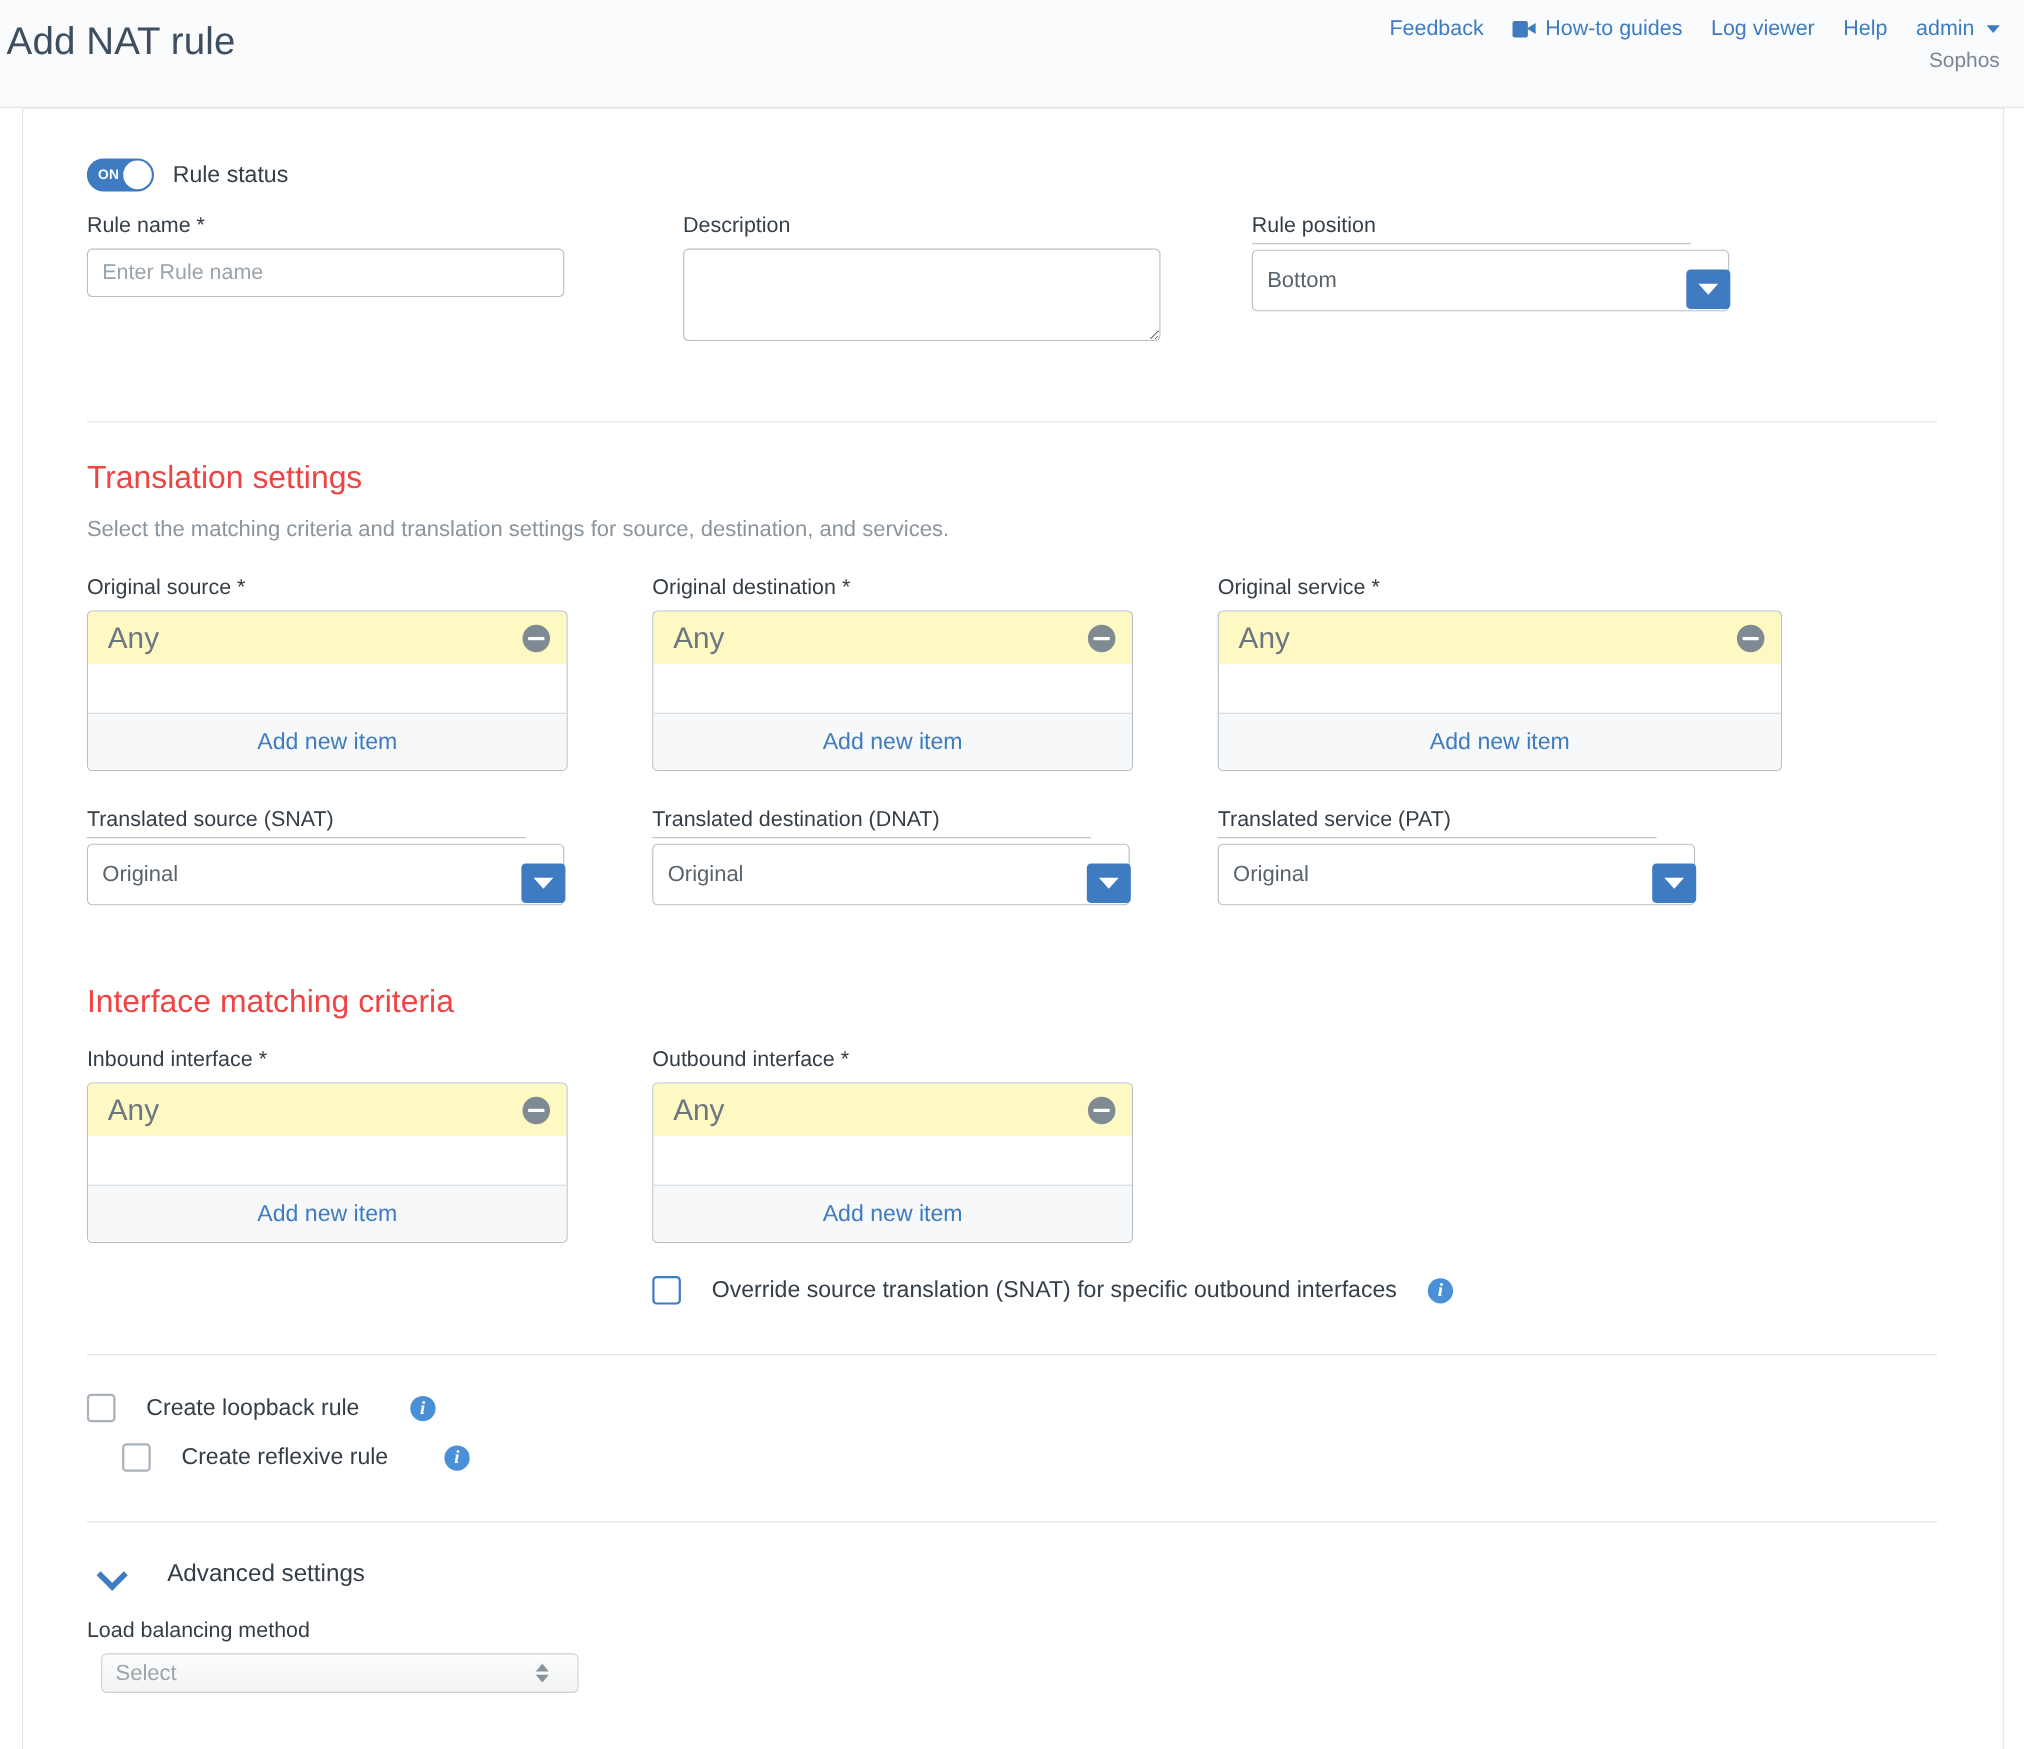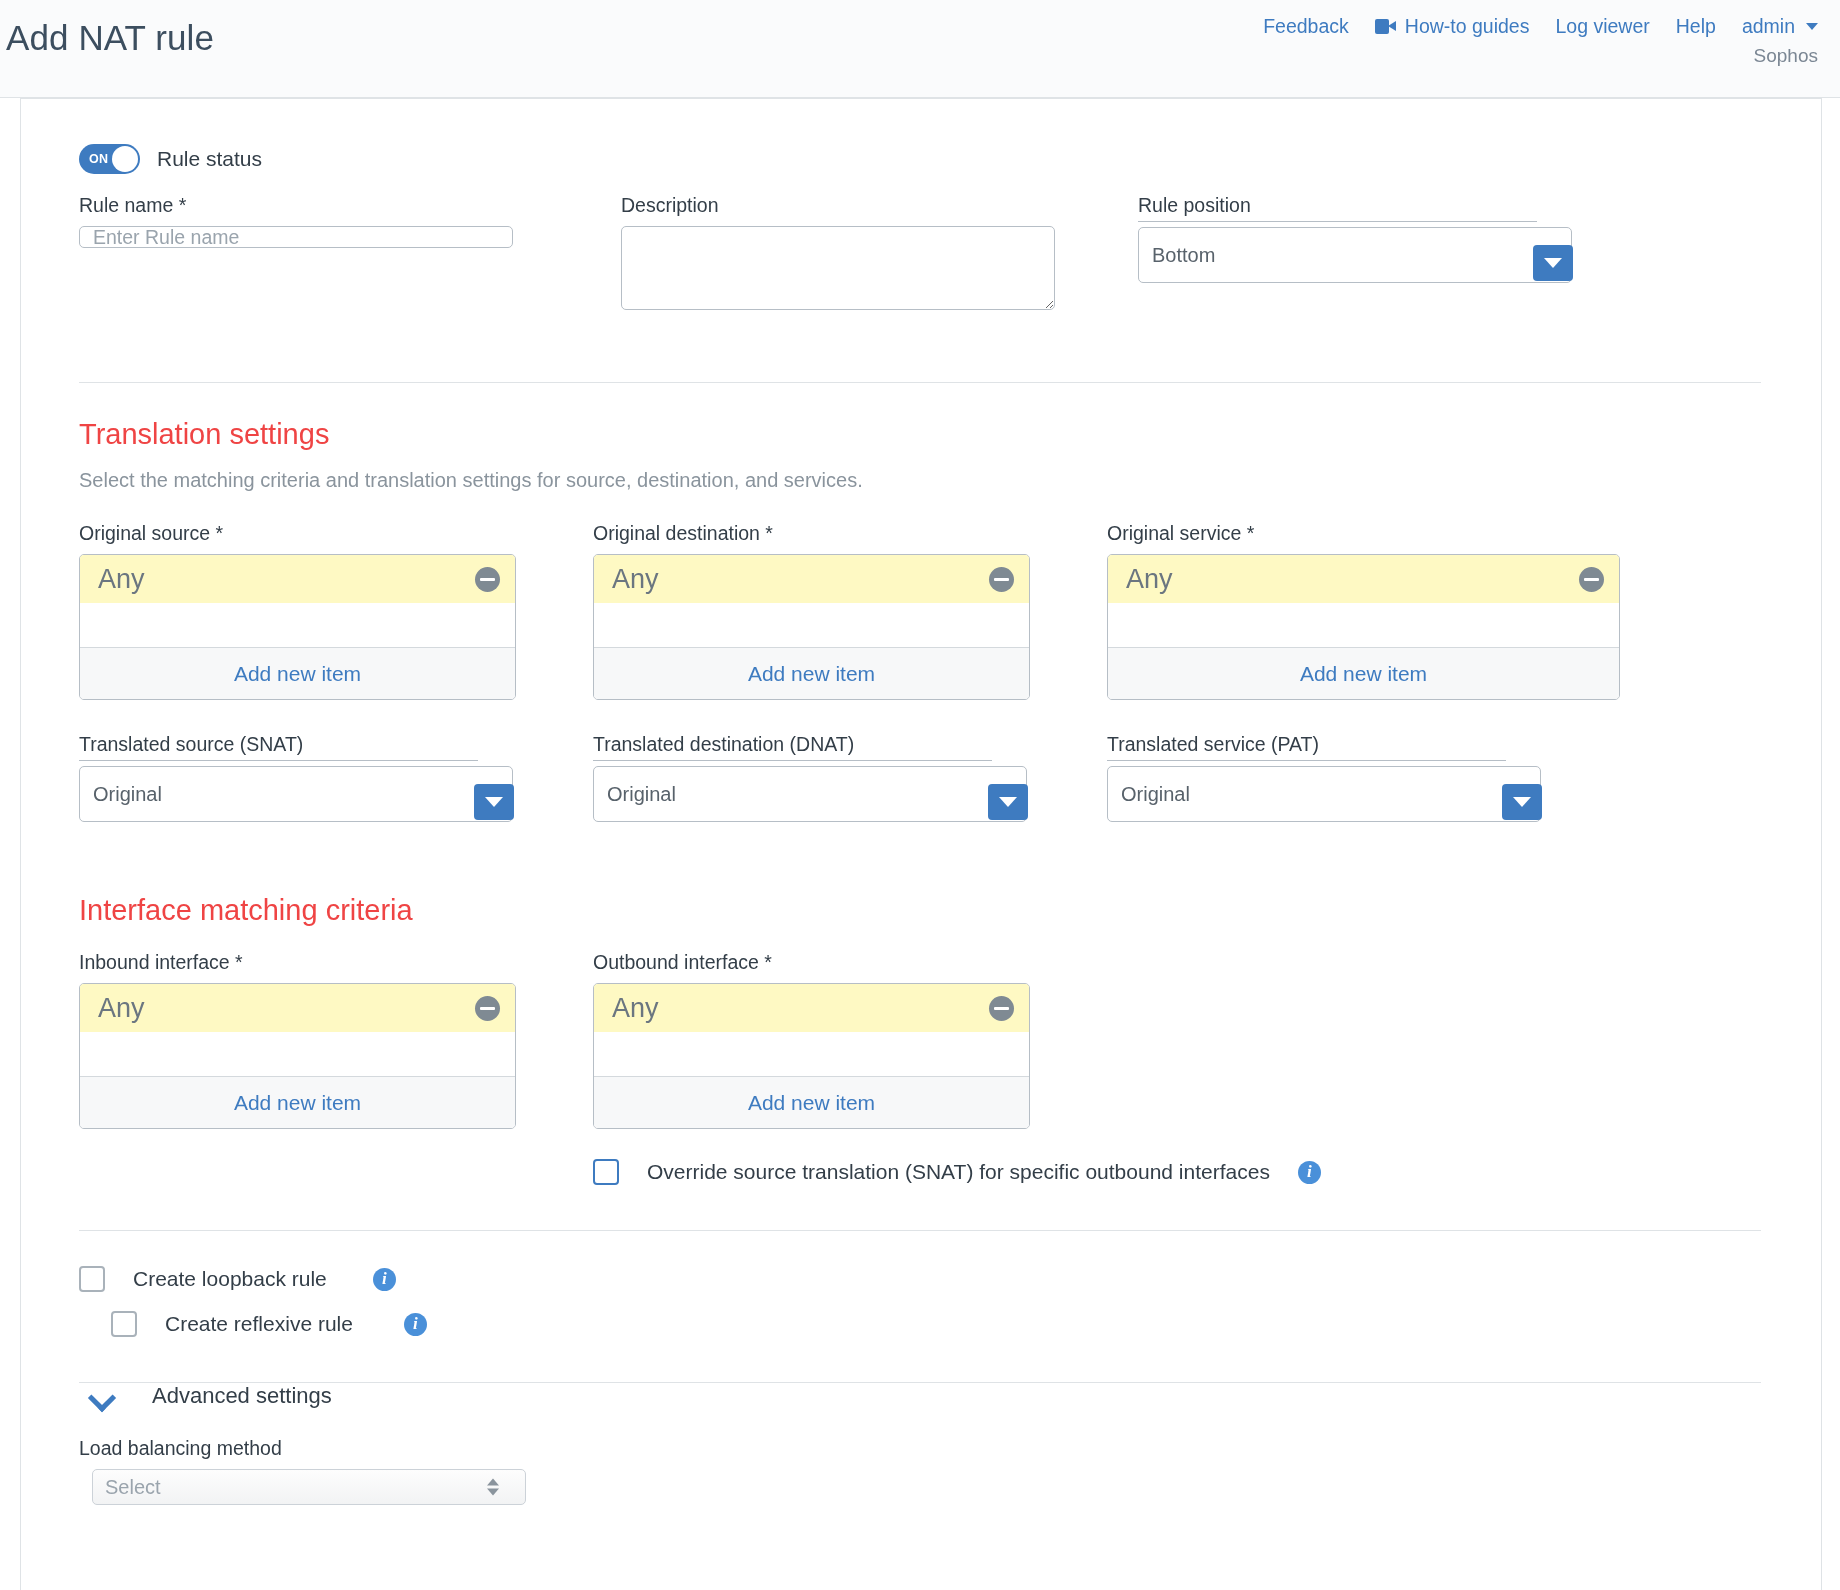--- a/index.html
+++ b/index.html
@@ -143,21 +143,21 @@
     gap: 0;
   }
   .col {
     position: relative;
   }
   .col-1 { width: 475px; }
   .col-gap { width: 67px; }
 
   .text-input {
     width: 434px;
-    height: 22px;
+    height: 44px;
     border: 1px solid #b6bec6;
     border-radius: 5px;
     background: #ffffff;
     font-size: 19.5px;
     font-family: "Liberation Sans", sans-serif;
     color: #333e48;
     padding: 0 13px;
     outline: none;
   }
   .text-input::placeholder { color: #9aa4ad; }
@@ -572,21 +572,21 @@
       <span class="info-icon" style="margin-left:18px;">i</span>
     </div>
     <div class="cb-row" style="margin-top:19px;padding-left:32px;">
       <span class="checkbox"></span>
       <span class="cb-label">Create reflexive rule</span>
       <span class="info-icon" style="margin-left:23px;">i</span>
     </div>
 
     <div class="divider" style="margin-top:45px;"></div>
 
-    <div class="adv-row" style="align-items:center;">
+    <div class="adv-row" style="margin-top:33px;align-items:center;">
       <span class="chevron"></span>
       <span class="adv-label">Advanced settings</span>
     </div>
 
     <div style="margin-top:28px;">
       <span class="field-label">Load balancing method</span>
       <div class="select-wrap">
         <select class="native-select">
           <option>Select</option>
         </select>

